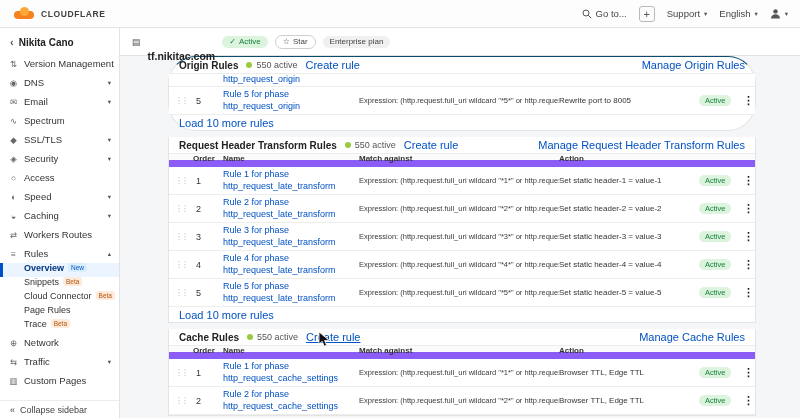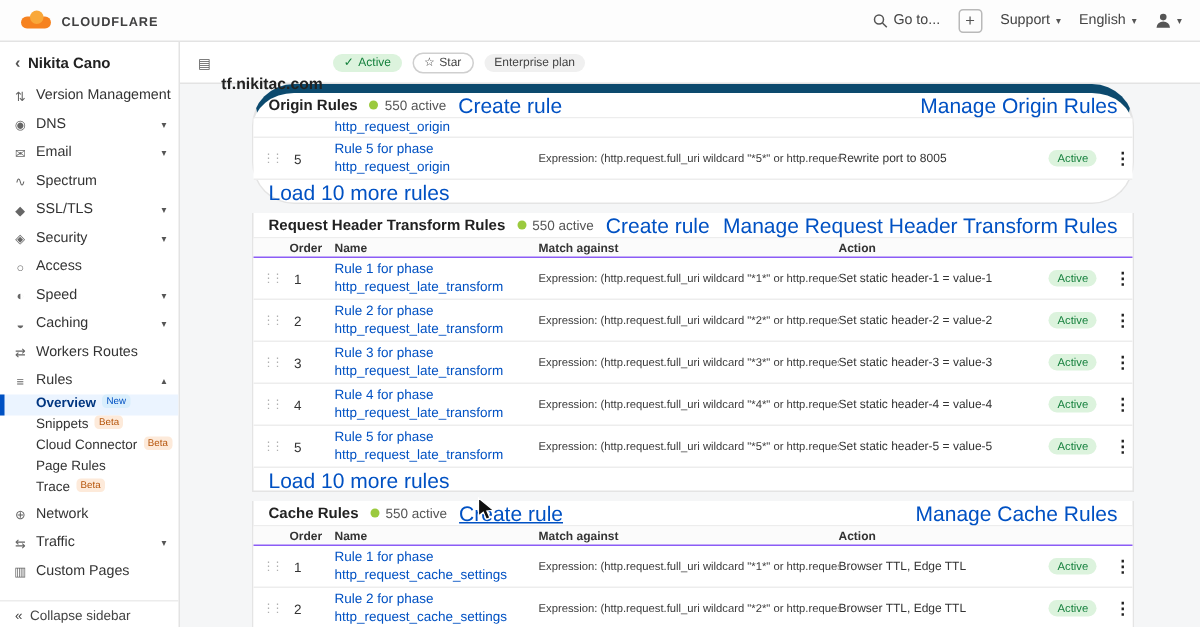--- a/index.html
+++ b/index.html
@@ -53,33 +53,33 @@
   }
   .site-icon { font-size:9px; color:#555; }
   .domain { font-weight:bold; font-size:10.5px; color:#222;margin-top:28px; }
   .pill { border-radius:9px; padding:1.5px 7px; font-size:8px; display:flex; align-items:center; gap:3px; }
   .pill-active { background:#dcf3dd; color:#15803d; }
   .pill-star { background:#fff; border:1px solid #cfcfcf; color:#444; cursor:pointer; }
   .pill-plan { background:#f0f0f0; color:#444; }
 
   .content { padding:0 44px 0 48px; }
   .card { background:#fff; border:1px solid #e4e4e4; border-top:none; }
-  .card:first-child { border-top:6px solid #0c4a6e;border-radius:28px; }
+  .card:first-child { border-top:1px solid #0c4a6e;border-radius:28px; }
   .section-gap { height:6px; }
 
   .card-header { display:flex; align-items:center; gap:8px; height:17px; padding:0 10px; border-bottom:1px solid #ededed; }
   .section-title { font-weight:bold; font-size:10px; color:#222; }
   .status-dot { width:6px; height:6px; border-radius:50%; background:#9bca3e; flex:none; }
   .active-count { color:#555; font-size:9px; margin-left:-4px; }
-  .create-link, .manage-link, .load-link { font-size:14px; }
+  .create-link, .manage-link, .load-link { font-size:11px; }
   .manage-link { margin-left:auto; }
   .hovered { text-decoration:underline; }
 
   .grid7 { display:grid; grid-template-columns:18px 30px 136px 200px 140px 44px 1fr; align-items:center; padding:0 6px; }
-  .col-header { height:13px; background:#fbfbfb; border-bottom:1px solid #8b5cf6; font-weight:bold; font-size:8px; color:#333; }
+  .col-header { height:13px; background:#fbfbfb; border-bottom:7px solid #8b5cf6; font-weight:bold; font-size:8px; color:#333; }
   .row { min-height:28px; border-bottom:1px solid #ededed; background:#fff; }
   .row.partial { min-height:13px; height:13px; overflow:hidden; }
   .handle { color:#b0b0b0; font-size:8px; letter-spacing:-2px; cursor:grab; }
   .order { font-size:9px; color:#333; padding-left:3px; }
   .rule-name { font-size:9px; line-height:1.3; display:block; }
   .rule-name span { display:block; }
   .match { font-size:7.5px; color:#3a3a3a; white-space:nowrap; overflow:hidden; padding-right:6px; }
   .action-col { font-size:8px; color:#333; padding-right:4px; }
   .badge-active { background:#dcf3dd; color:#15803d; border-radius:8px; padding:1px 6px; font-size:7.5px; justify-self:start; }
   .kebab { font-size:11px; font-weight:bold; color:#222; justify-self:center; cursor:pointer; }

